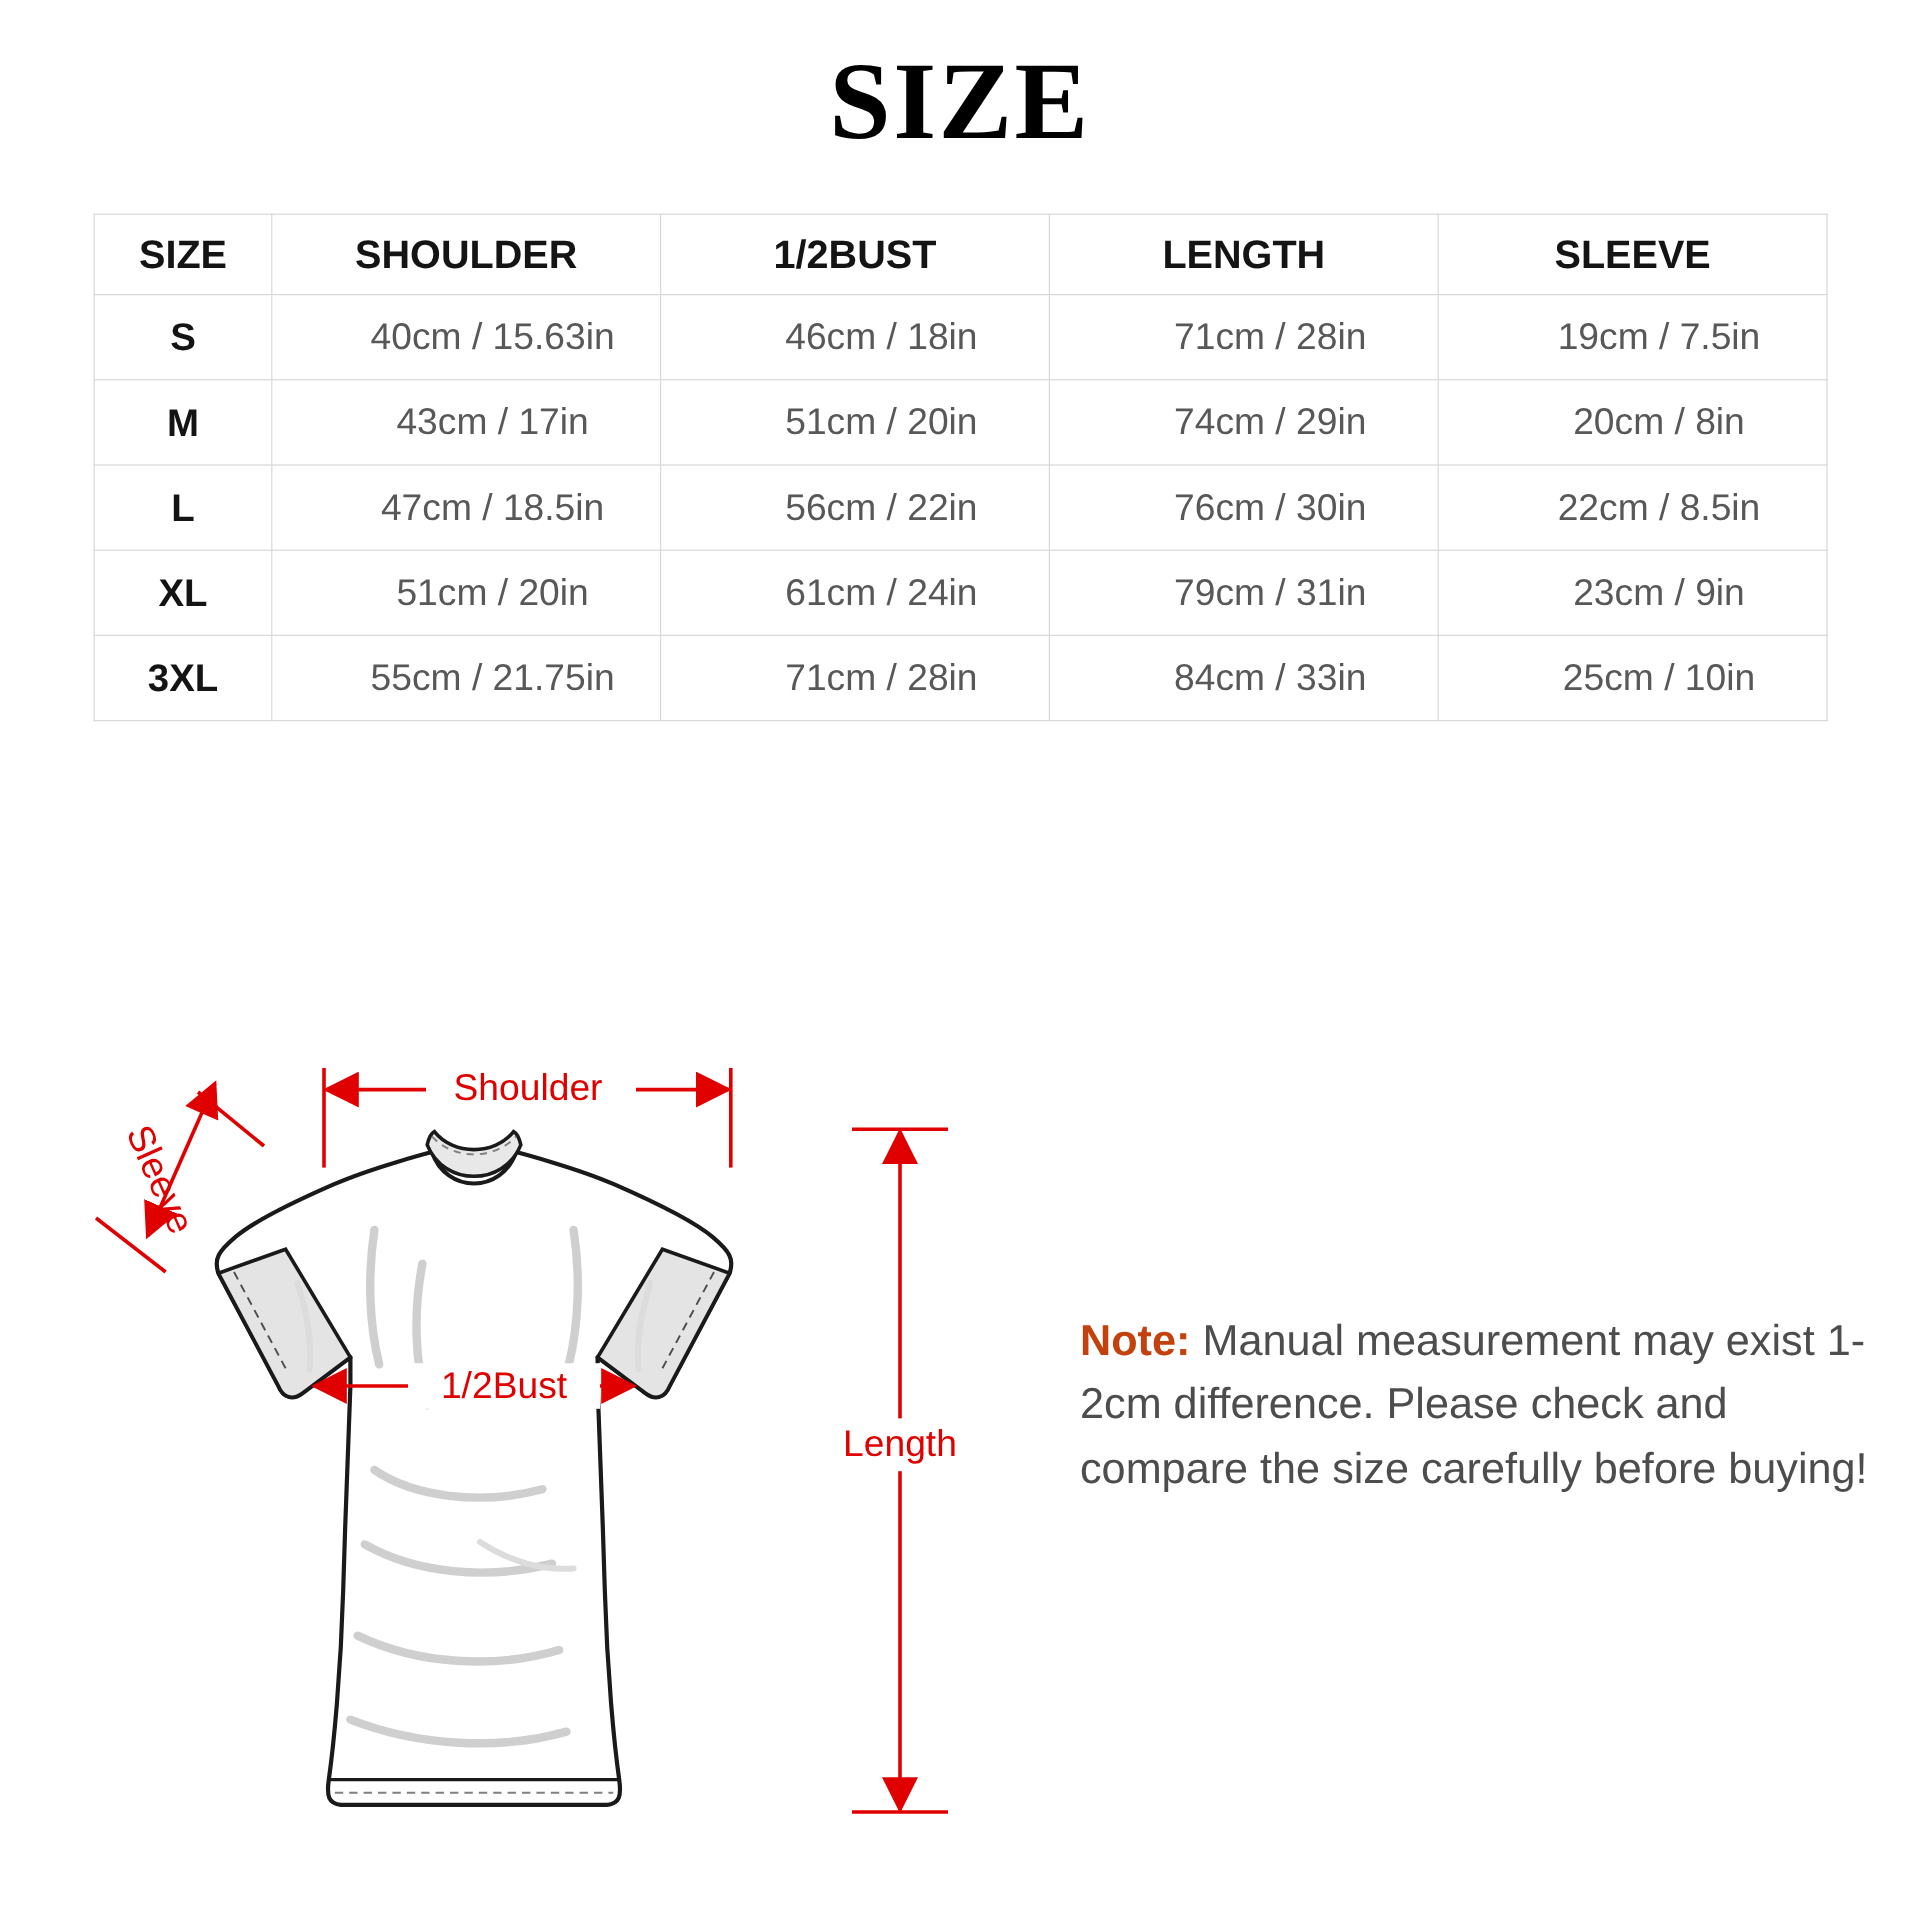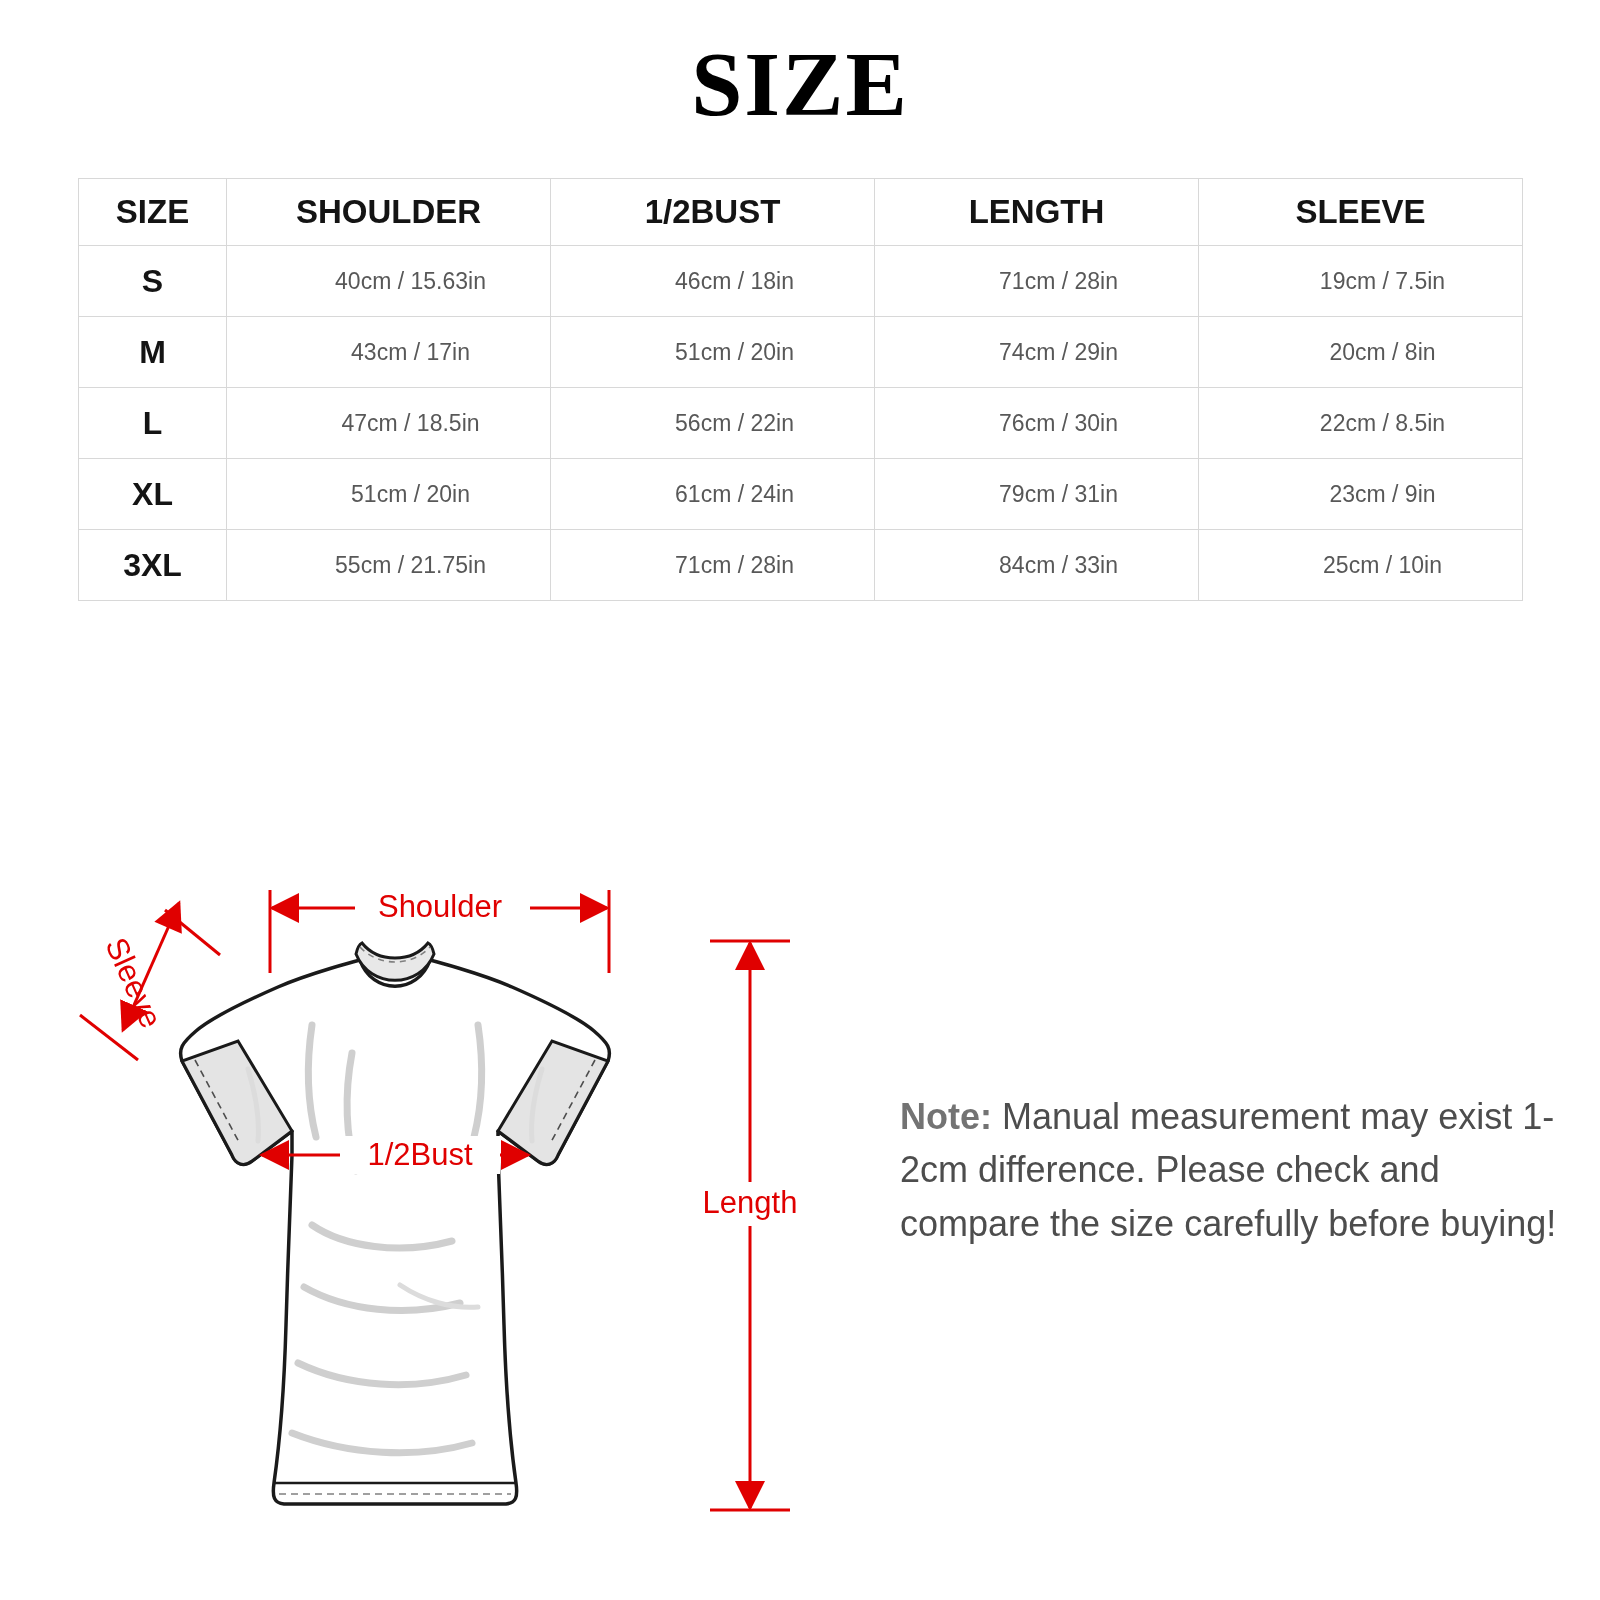--- a/index.html
+++ b/index.html
@@ -61,21 +61,21 @@
     font-weight: bold;
     color: #141414;
     height: 66px;
   }
   table.size-table td.sizecell {
     font-size: 32px;
     font-weight: bold;
     color: #141414;
   }
   table.size-table td.val {
-    font-size: 23px;
+    font-size: 31px;
     font-weight: normal;
     color: #585858;
     padding-left: 44px;
   }
 
   
   #diagram {
     position: absolute;
     top: 855px;
     left: 60px;
@@ -96,21 +96,21 @@
     top: 1090px;
     left: 900px;
     width: 660px;
     font-size: 36px;
     line-height: 1.48;
     color: #4d4d4d;
     font-family: "Liberation Sans", sans-serif;
   }
   #note-block .note-strong {
     font-weight: bold;
-    color: #737373;
+    color: #c2410c;
   }
 </style>
 </head>
 <body>
 
 <div id="size-title">SIZE</div>
 
 <div id="size-table-wrap">
   <table class="size-table">
     <colgroup>

